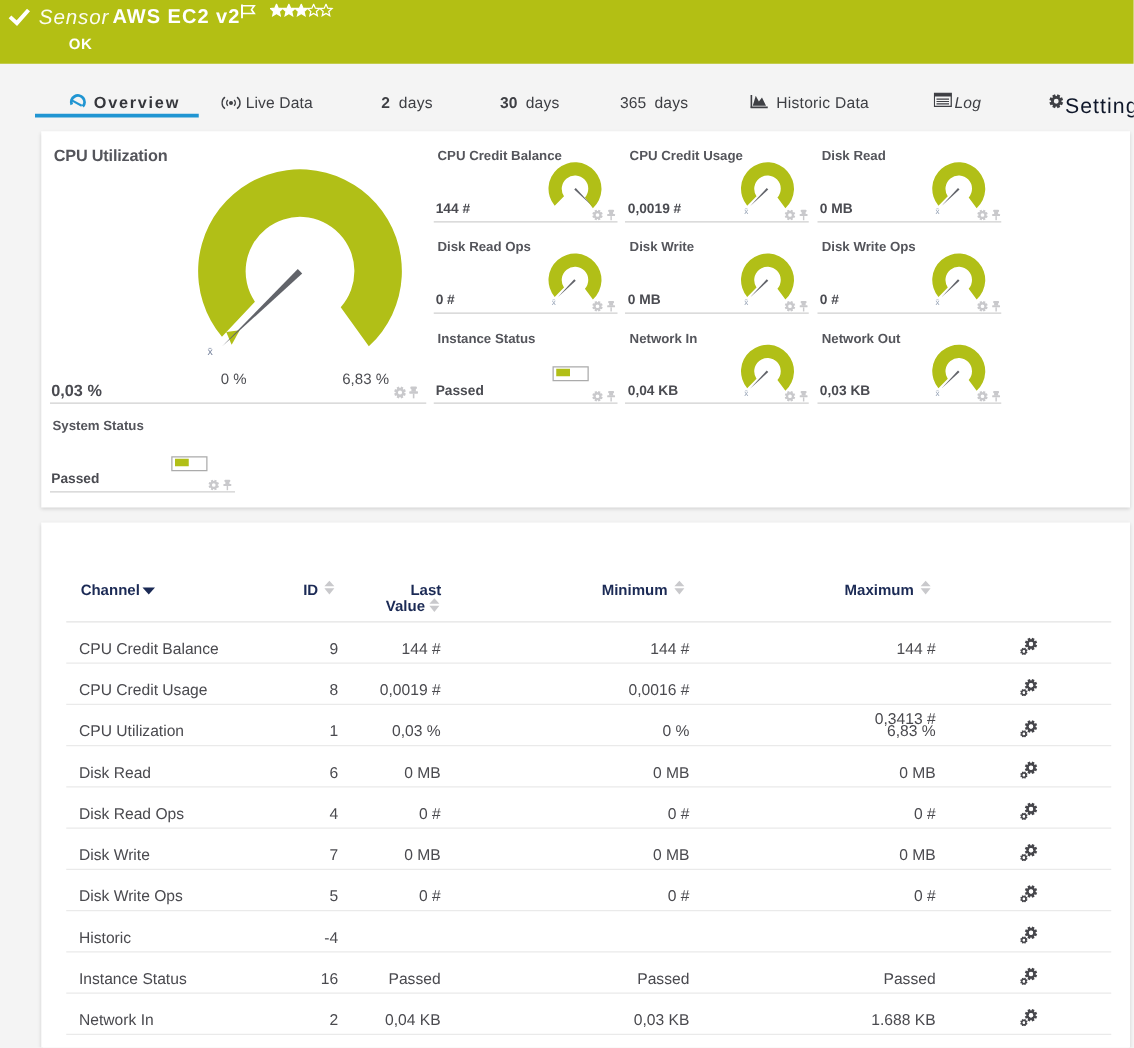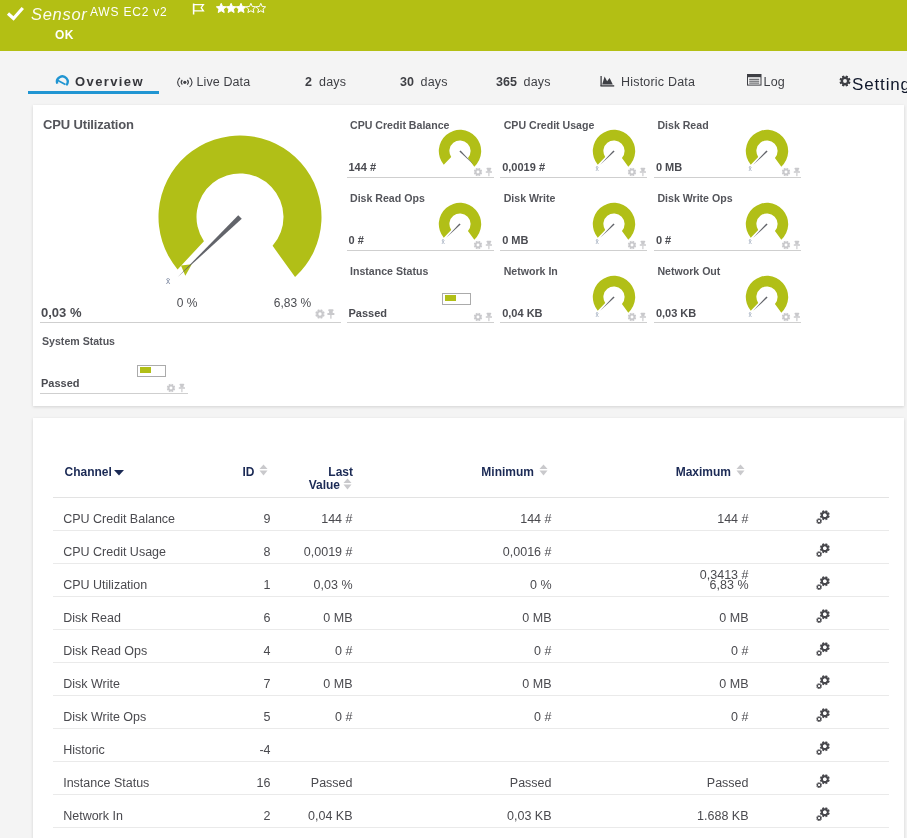--- a/index.html
+++ b/index.html
@@ -10,21 +10,21 @@
 .glabel{font-size:12px;color:#4c4d52;}
 .trow{font-size:12.5px;color:#4a4a4f;white-space:nowrap;}
 .thead{font-size:12px;font-weight:bold;color:#1b2a55;white-space:nowrap;}
 </style></head><body>
 
 <div class="abs" style="left:0;top:0;width:907px;height:51px;background:#b3bf14;"></div>
 <svg class="abs" style="left:6px;top:5px" width="24" height="18">
     <polyline points="2,8.5 7.5,13.5 16.8,3" fill="none" stroke="#fff" stroke-width="3.2"></polyline>
   </svg>
 <div class="abs" style="left:31px;top:5px;font-size:16.5px;font-style:italic;color:#fcfcf0;letter-spacing:0.7px;">Sensor</div>
-<div class="abs" style="left:90px;top:5px;font-size:12px;font-weight:normal;color:#fff;letter-spacing:0.8px;">AWS EC2 v2</div>
+<div class="abs" style="left:90px;top:5px;font-size:16px;font-weight:bold;color:#fff;letter-spacing:0.8px;">AWS EC2 v2</div>
 <svg class="abs" style="left:192px;top:3px" width="16" height="14">
     <line x1="1.6" y1="0.5" x2="1.6" y2="11.5" stroke="#fff" stroke-width="1.5"></line>
     <path d="M1.6,1.6 h9.8 l-2.2,3.1 2.2,3.1 h-9.8 z" fill="none" stroke="#fff" stroke-width="1.3"></path>
   </svg>
 <svg class="abs" style="left:216px;top:3px" width="52" height="12">
     <g transform="translate(5.2,5.4)">
       <polygon points="0.00,-5.10 -1.38,-1.90 -4.85,-1.58 -2.23,0.73 -3.00,4.13 -0.00,2.35 3.00,4.13 2.23,0.73 4.85,-1.58 1.38,-1.90" fill="#fff" stroke="#fff" stroke-width="1"></polygon>
     </g>
     <g transform="translate(15.100000000000001,5.4)">
       <polygon points="0.00,-5.10 -1.38,-1.90 -4.85,-1.58 -2.23,0.73 -3.00,4.13 -0.00,2.35 3.00,4.13 2.23,0.73 4.85,-1.58 1.38,-1.90" fill="#fff" stroke="#fff" stroke-width="1"></polygon>
@@ -51,36 +51,36 @@
 <path d="M 5.3 3.0 A 3.3 3.3 0 0 0 5.3 7.6" stroke="#3e3f44" stroke-width="1.15" fill="none"></path>
 <path d="M 10.3 3.0 A 3.3 3.3 0 0 1 10.3 7.6" stroke="#3e3f44" stroke-width="1.15" fill="none"></path>
 <path d="M 3.0 0.7 A 5.6 5.6 0 0 0 3.0 9.9" stroke="#3e3f44" stroke-width="1.15" fill="none"></path>
 <path d="M 12.6 0.7 A 5.6 5.6 0 0 1 12.6 9.9" stroke="#3e3f44" stroke-width="1.15" fill="none"></path>
 </svg>
 <div class="abs" style="left:196.5px;top:75px;font-size:12.5px;color:#3e3f44;letter-spacing:0.1px;">Live Data</div>
 <div class="abs" style="left:305px;top:75px;font-size:12.5px;font-weight:bold;color:#3e3f44;">2</div>
 <div class="abs" style="left:319px;top:75px;font-size:12.5px;color:#3e3f44;letter-spacing:0.2px;">days</div>
 <div class="abs" style="left:400px;top:75px;font-size:12.5px;font-weight:bold;color:#3e3f44;">30</div>
 <div class="abs" style="left:420.5px;top:75px;font-size:12.5px;color:#3e3f44;letter-spacing:0.2px;">days</div>
-<div class="abs" style="left:496px;top:75px;font-size:12.5px;font-weight:bold;color:#3e3f44;">365</div>
+<div class="abs" style="left:496px;top:75px;font-size:12.5px;font-weight:normal;color:#3e3f44;">365</div>
 <div class="abs" style="left:523.5px;top:75px;font-size:12.5px;color:#3e3f44;letter-spacing:0.2px;">days</div>
 <svg class="abs" style="left:599.5px;top:74.5px" width="16" height="13">
     <line x1="1.1" y1="1" x2="1.1" y2="11.1" stroke="#3e3f44" stroke-width="1.3"></line>
     <line x1="0.5" y1="10.9" x2="14.2" y2="10.9" stroke="#3e3f44" stroke-width="1.4"></line>
     <polygon points="2.2,9.6 4.6,1.6 7.1,6.2 9.6,3.0 12.8,9.6" fill="#3e3f44"></polygon>
   </svg>
 <div class="abs" style="left:621px;top:75px;font-size:12.5px;color:#3e3f44;letter-spacing:0.2px;">Historic Data</div>
 <svg class="abs" style="left:746.5px;top:74px" width="16" height="13">
     <rect x="0.5" y="0.5" width="13.5" height="10.6" fill="none" stroke="#3e3f44" stroke-width="1"></rect>
     <rect x="0.5" y="0.5" width="13.5" height="2.7" fill="#3e3f44"></rect>
     <line x1="2.2" y1="5.3" x2="12.2" y2="5.3" stroke="#3e3f44" stroke-width="0.9"></line>
     <line x1="2.2" y1="7.2" x2="12.2" y2="7.2" stroke="#3e3f44" stroke-width="0.9"></line>
     <line x1="2.2" y1="9.1" x2="12.2" y2="9.1" stroke="#3e3f44" stroke-width="0.9"></line>
   </svg>
-<div class="abs" style="left:763.5px;top:75px;font-size:12.5px;color:#3e3f44;letter-spacing:0.2px;">Log</div>
+<div class="abs" style="left:763.5px;top:75px;font-size:12.5px;color:#3e3f44;letter-spacing:0.2px;font-style:italic;">Log</div>
 <svg class="abs" style="left:838px;top:74px" width="14" height="14">
     <line x1="10.00" y1="8.24" x2="12.08" y2="9.10" stroke="#3e3f44" stroke-width="2.38"></line>
     <line x1="8.24" y1="10.00" x2="9.10" y2="12.08" stroke="#3e3f44" stroke-width="2.38"></line>
     <line x1="5.76" y1="10.00" x2="4.90" y2="12.08" stroke="#3e3f44" stroke-width="2.38"></line>
     <line x1="4.00" y1="8.24" x2="1.92" y2="9.10" stroke="#3e3f44" stroke-width="2.38"></line>
     <line x1="4.00" y1="5.76" x2="1.92" y2="4.90" stroke="#3e3f44" stroke-width="2.38"></line>
     <line x1="5.76" y1="4.00" x2="4.90" y2="1.92" stroke="#3e3f44" stroke-width="2.38"></line>
     <line x1="8.24" y1="4.00" x2="9.10" y2="1.92" stroke="#3e3f44" stroke-width="2.38"></line>
     <line x1="10.00" y1="5.76" x2="12.08" y2="4.90" stroke="#3e3f44" stroke-width="2.38"></line>
     <circle cx="7" cy="7" r="3.06" fill="none" stroke="#3e3f44" stroke-width="2.25"></circle>

